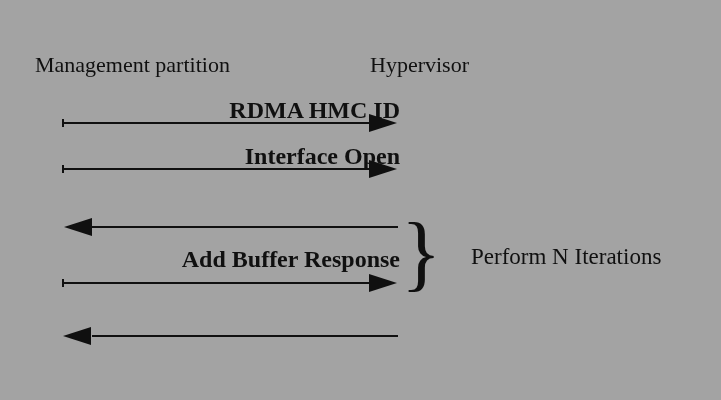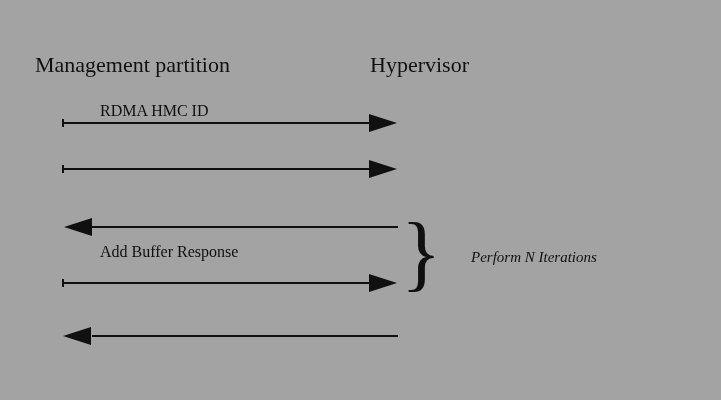--- a/index.html
+++ b/index.html
@@ -25,24 +25,25 @@
     font-size: 22px;
     line-height: 24px;
     white-space: nowrap;
   }
   .hdr-left  { left: 35px; }
   .hdr-right { left: 322px; margin-left: 48px; }
   .msg-label {
     position: absolute;
     left: 100px;
     width: 300px;
-    text-align: left;
-    font-size: 16px;
+    text-align: right;
+    font-size: 24px;
     line-height: 21px;
     white-space: nowrap;
+    font-weight: bold;
   }
   .shaft {
     position: absolute;
     height: 2px;
     background: #101010;
   }
   .tick {
     position: absolute;
     width: 2px;
     height: 8px;
@@ -66,53 +67,53 @@
     left: 401px;
     top: 213px;
     font-size: 84px;
     line-height: 80px;
     font-weight: 400;
   }
   .annotation {
     position: absolute;
     left: 471px;
     top: 246px;
-    font-size: 15px;
+    font-size: 23px;
     line-height: 22px;
     white-space: nowrap;
-    font-style: italic;
   }
 </style>
 </head>
 <body>
 
 <div id="diagram">
 
   <div class="hdr hdr-left">Management partition</div>
   <div class="hdr hdr-right">Hypervisor</div>
 
   <div class="msg-label" style="top:100px">RDMA HMC ID</div>
   <div>
     <span class="tick" style="left:62px; top:119px"></span>
     <span class="shaft dir-right" style="top:122px"></span>
     <span class="head right" style="left:369px; top:114px"></span>
   </div>
 
+  <div class="msg-label" style="top:146px">Interface Open</div>
   <div>
     <span class="tick" style="left:62px; top:165px"></span>
     <span class="shaft dir-right" style="top:168px"></span>
     <span class="head right" style="left:369px; top:160px"></span>
   </div>
 
   <div>
     <span class="head left" style="left:64px; top:218px"></span>
     <span class="shaft dir-left" style="top:226px"></span>
   </div>
 
-  <div class="msg-label" style="top:241px">Add Buffer Response</div>
+  <div class="msg-label" style="top:249px">Add Buffer Response</div>
   <div>
     <span class="tick" style="left:62px; top:279px"></span>
     <span class="shaft dir-right" style="top:282px"></span>
     <span class="head right" style="left:369px; top:274px"></span>
   </div>
 
   <div>
     <span class="head left" style="left:63px; top:327px"></span>
     <span class="shaft dir-left" style="top:335px"></span>
   </div>

